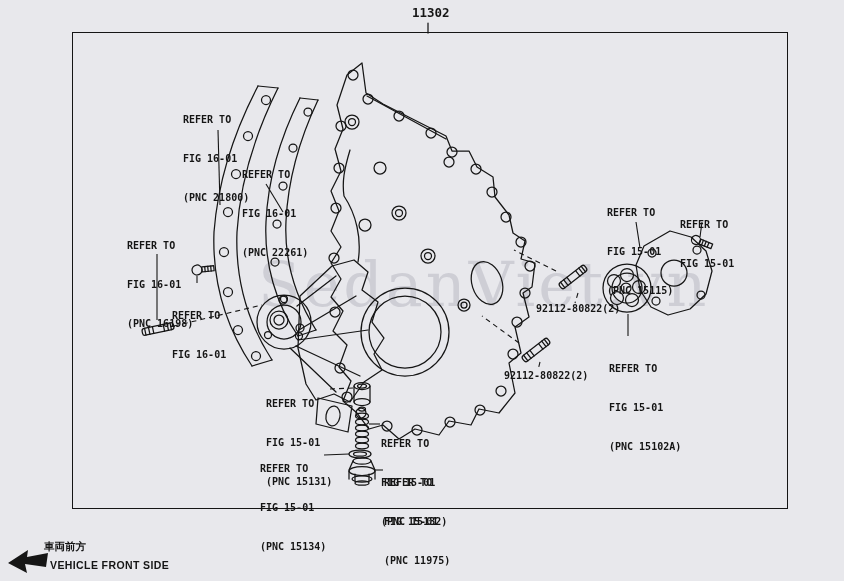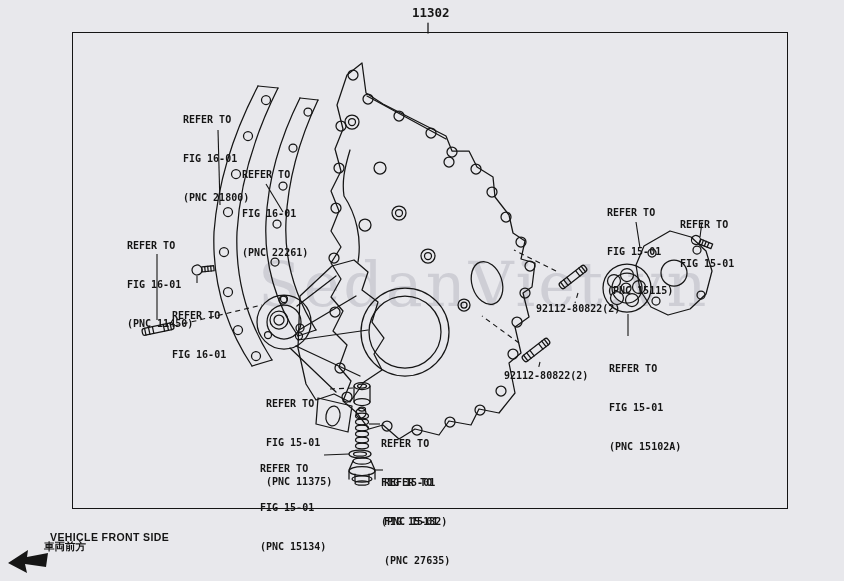--- a/index.html
+++ b/index.html
@@ -7,21 +7,21 @@
          font-family:"DejaVu Sans Mono", monospace;}
   .frame{position:absolute;left:72px;top:32px;width:716px;height:477px;border:1.4px solid var(--ink,#151515);z-index:1;box-sizing:border-box;}
   .watermark{position:absolute;left:258px;top:248px;z-index:1;
              font:400 62px "DejaVu Serif", serif;letter-spacing:3px;color:var(--wm,#bfbfc8);opacity:.62;}
   svg.art{position:absolute;left:0;top:0;z-index:2;color:var(--ink,#151515);}
   .co{position:absolute;z-index:3;color:var(--ink,#151515);font:bold 10px/13px "DejaVu Sans Mono", monospace;white-space:pre;}
   .co span{display:block;}
   .plabel{position:absolute;z-index:3;color:var(--ink,#151515);font:bold 10px "DejaVu Sans Mono", monospace;white-space:pre;}
   .title{position:absolute;left:412px;top:5px;z-index:3;color:var(--ink,#151515);font:bold 12.5px "DejaVu Sans Mono", monospace;}
   .footer-jp{position:absolute;left:44px;top:540px;z-index:3;color:var(--ink,#151515);font:bold 10.5px "DejaVu Sans", sans-serif;}
-  .footer-en{position:absolute;left:50px;top:531px;z-index:3;color:var(--ink,#151515);font:bold 10.5px "Liberation Sans", sans-serif;letter-spacing:.4px;}
+  .footer-en{position:absolute;left:50px;top:559px;z-index:3;color:var(--ink,#151515);font:bold 10.5px "Liberation Sans", sans-serif;letter-spacing:.4px;}
 </style>
 </head>
 <body>
 
 <div class="stage">
 
   <div class="frame"></div>
   <div class="watermark">SedanViet.vn</div>
 
   <div class="title">11302</div>
@@ -263,21 +263,21 @@
     <span>(PNC 21800)</span>
   </div>
   <div class="co" style="left:242px;top:142px;">
     <span>REFER TO</span>
     <span>FIG 16-01</span>
     <span>(PNC 22261)</span>
   </div>
   <div class="co" style="left:127px;top:213px;">
     <span>REFER TO</span>
     <span>FIG 16-01</span>
-    <span>(PNC 11450)</span>
+    <span>(PNC 16198)</span>
   </div>
   <div class="co" style="left:172px;top:283px;">
     <span>REFER TO</span>
     <span>FIG 16-01</span>
   </div>
   <div class="co" style="left:607px;top:180px;">
     <span>REFER TO</span>
     <span>FIG 15-01</span>
     <span>(PNC 15115)</span>
   </div>
@@ -286,36 +286,36 @@
     <span>FIG 15-01</span>
   </div>
   <div class="co" style="left:609px;top:336px;">
     <span>REFER TO</span>
     <span>FIG 15-01</span>
     <span>(PNC 15102A)</span>
   </div>
   <div class="co" style="left:266px;top:371px;">
     <span>REFER TO</span>
     <span>FIG 15-01</span>
-    <span>(PNC 11375)</span>
+    <span>(PNC 15131)</span>
   </div>
   <div class="co" style="left:381px;top:411px;">
     <span>REFER TO</span>
     <span>FIG 15-01</span>
     <span>(PNC 15132)</span>
   </div>
   <div class="co" style="left:260px;top:436px;">
     <span>REFER TO</span>
     <span>FIG 15-01</span>
     <span>(PNC 15134)</span>
   </div>
   <div class="co" style="left:384px;top:450px;">
     <span>REFER TO</span>
     <span>FIG 15-01</span>
-    <span>(PNC 27635)</span>
+    <span>(PNC 11975)</span>
   </div>
 
   <div class="plabel" style="left:536px;top:303px;">92112-80822(2)</div>
   <div class="plabel" style="left:504px;top:370px;">92112-80822(2)</div>
 
   <div class="footer-jp">車両前方</div>
   <div class="footer-en">VEHICLE FRONT SIDE</div>
 
 </div>
 

